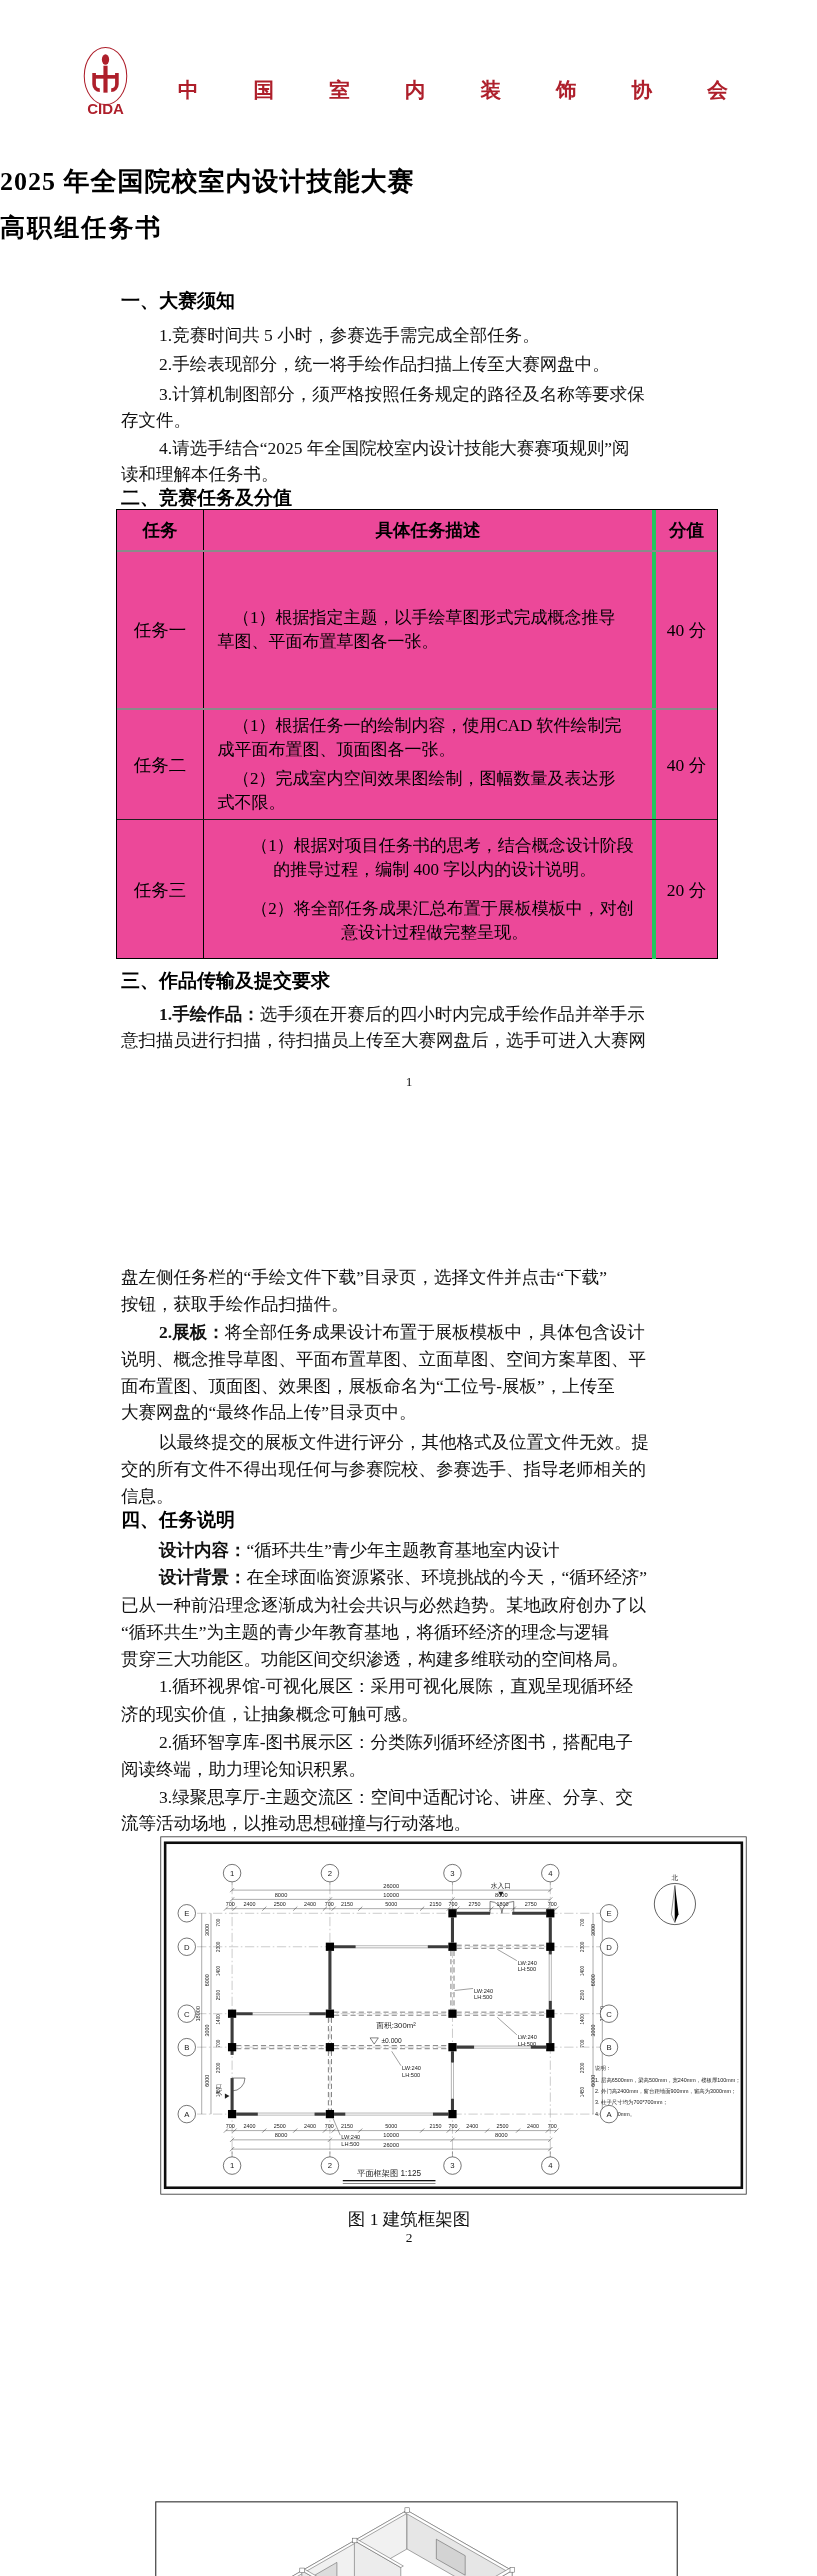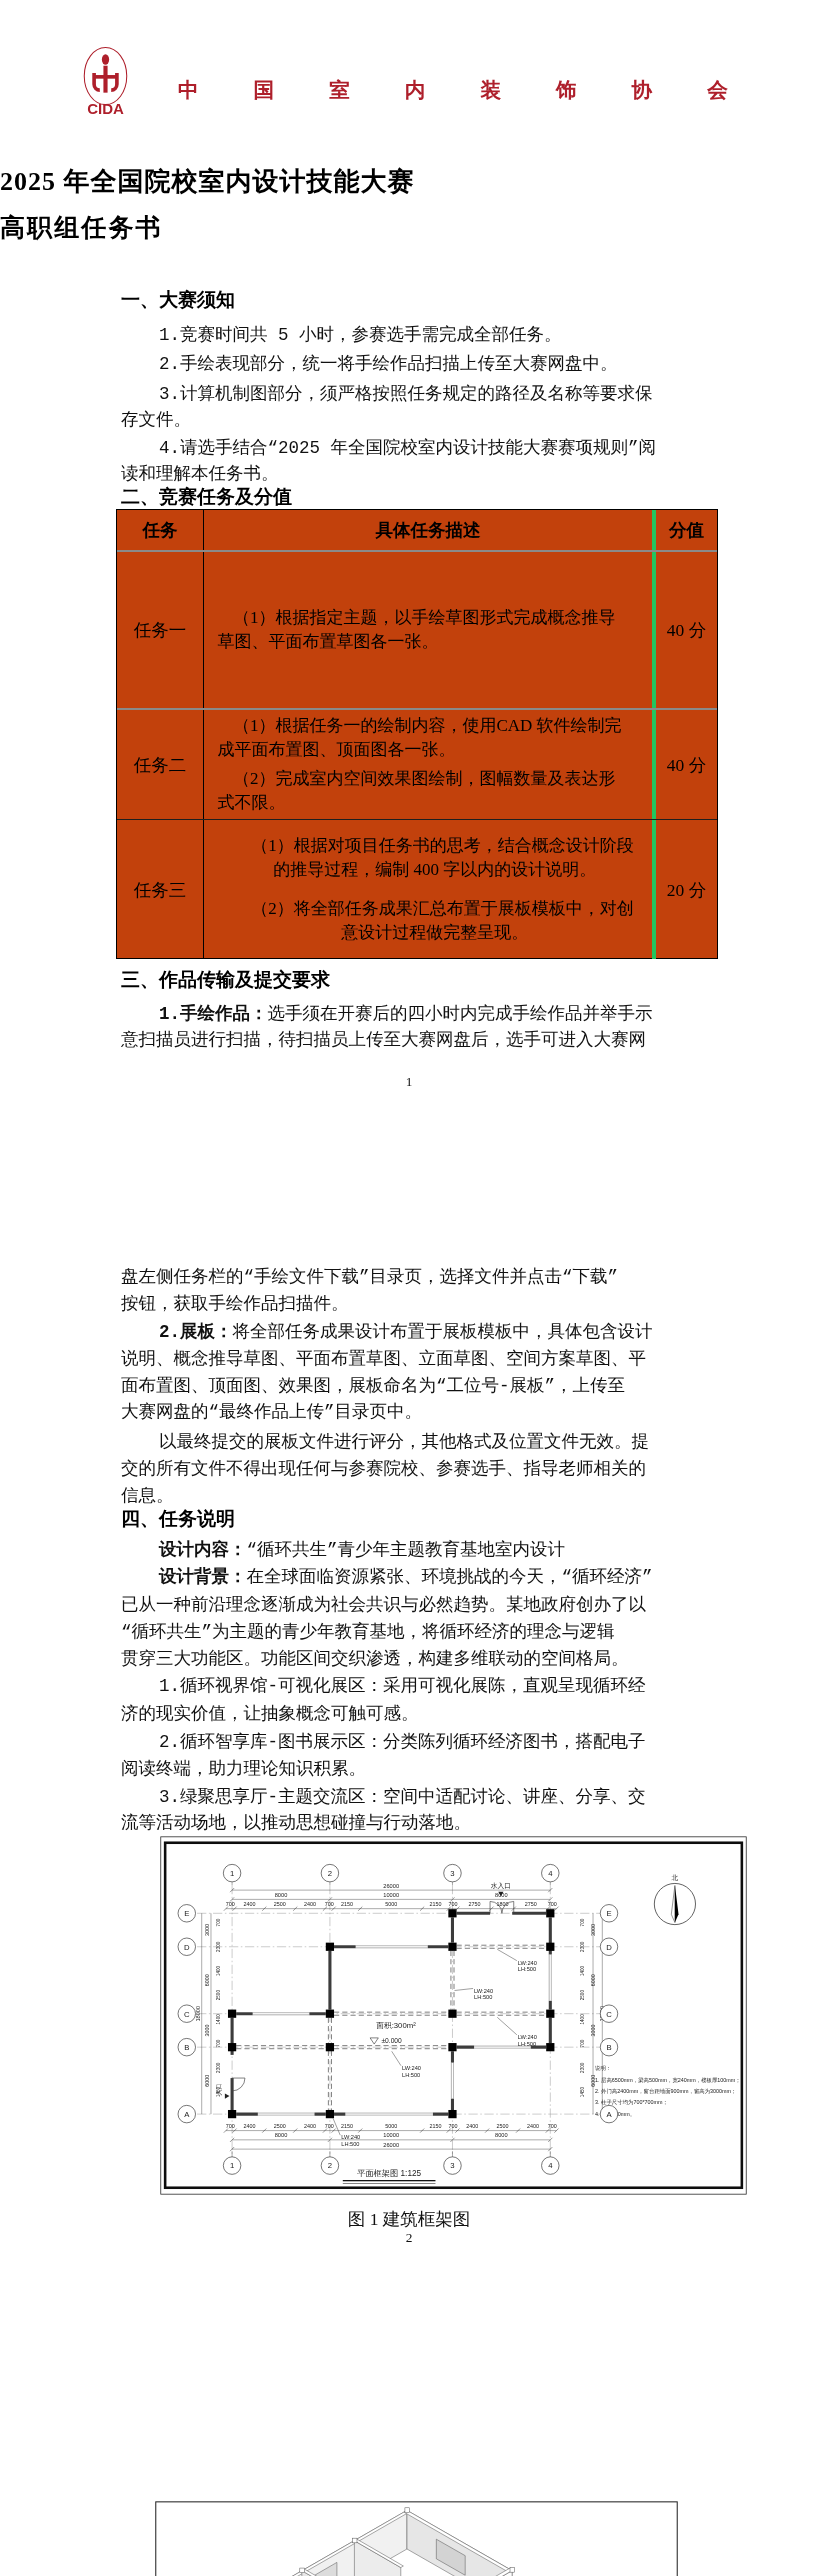--- a/index.html
+++ b/index.html
@@ -2,37 +2,37 @@
 <html style="font-size:8.2px"><head>
 <meta charset="utf-8">
 <style>
   html,body{margin:0;padding:0;}
   body{
     width:818px;height:3470px;position:relative;background:#ffffff;
     font-family:"Liberation Serif","DejaVu Serif",serif;color:#000;
     overflow:hidden;
   }
   .abs{position:absolute;}
-  .line{position:absolute;white-space:nowrap;font-size:17.5px;line-height:1.2;color:#111;font-family:Liberation Mono, monospace;}
+  .line{position:absolute;white-space:nowrap;font-size:17.5px;line-height:1.2;color:#111;}
   .line.h1{font-weight:bold;font-size:19px;color:#000;}
   .lead{font-weight:bold;}
   .doc-title{position:absolute;left:0;width:100%;text-align:left;font-weight:bold;color:#000;}
   #title-line1{top:164px;font-size:26px;letter-spacing:1px;}
   #title-line2{top:211px;font-size:25px;letter-spacing:2.1px;}
   #org-name{
     position:absolute;left:178px;top:76px;font-size:20.6px;font-weight:bold;
     letter-spacing:55px;white-space:nowrap;
     font-family:"Liberation Sans","DejaVu Sans",sans-serif;
   }
   .caption{position:absolute;left:0;width:100%;text-align:center;font-size:17.5px;color:#111;}
   .page-number{position:absolute;left:0;width:100%;text-align:center;font-size:13.4px;color:#111;}
   
   #task-table{
     position:absolute;left:116px;top:509px;width:602px;height:450px;
-    border:1px solid #000;box-sizing:border-box;background:#c2410c;
+    border:1px solid #000;box-sizing:border-box;background:#ec4899;
   }
   .t-row{display:flex;box-sizing:border-box;}
   .t-cell{box-sizing:border-box;}
   .c-task{width:87px;border-right:1px solid #000;display:flex;align-items:center;justify-content:center;font-size:17.5px;}
   .c-desc{width:452px;border-right:4px solid #22c55e;display:flex;flex-direction:column;justify-content:center;padding-left:13.4px;}
   .c-score{flex:1;display:flex;align-items:center;justify-content:center;font-size:17.5px;}
   .t-head{height:40px;}
   .t-head .t-cell{display:flex;align-items:center;justify-content:center;font-weight:bold;font-size:17.5px;}
   .sep-gray{border-top:2.1px solid #8a8a8a;}
   .sep-dark{border-top:1.5px solid #1f1f1f;}

